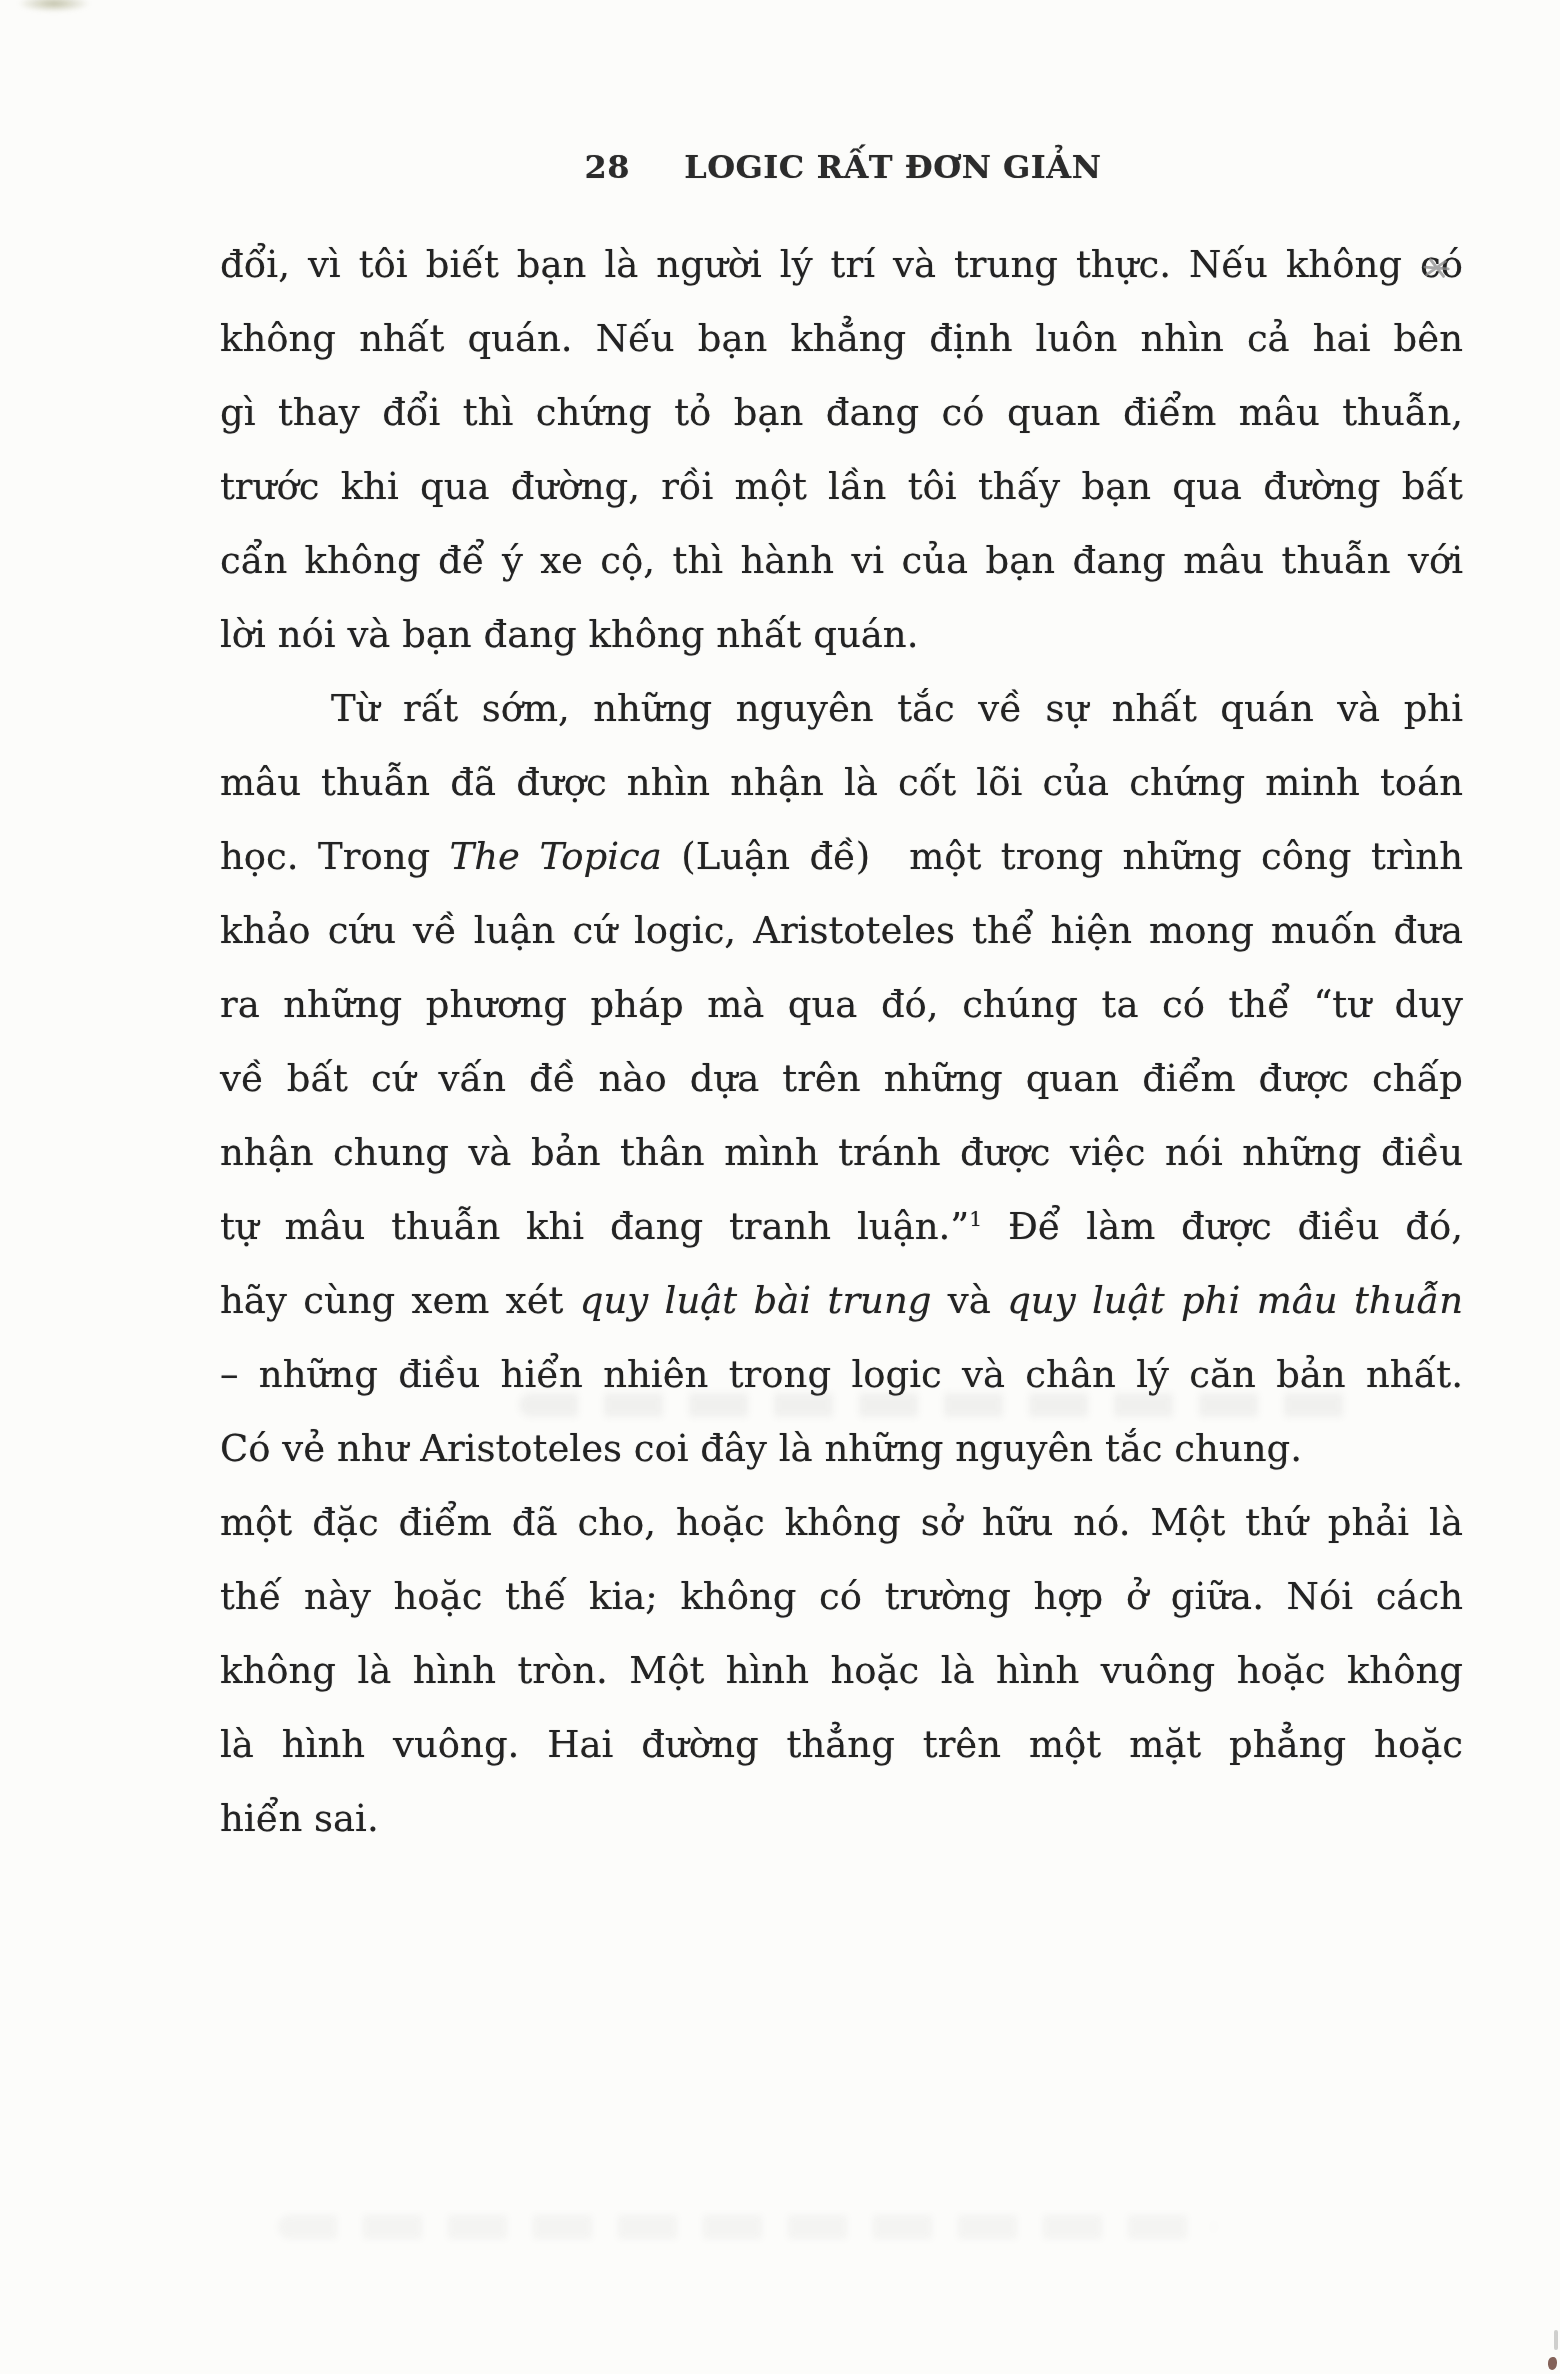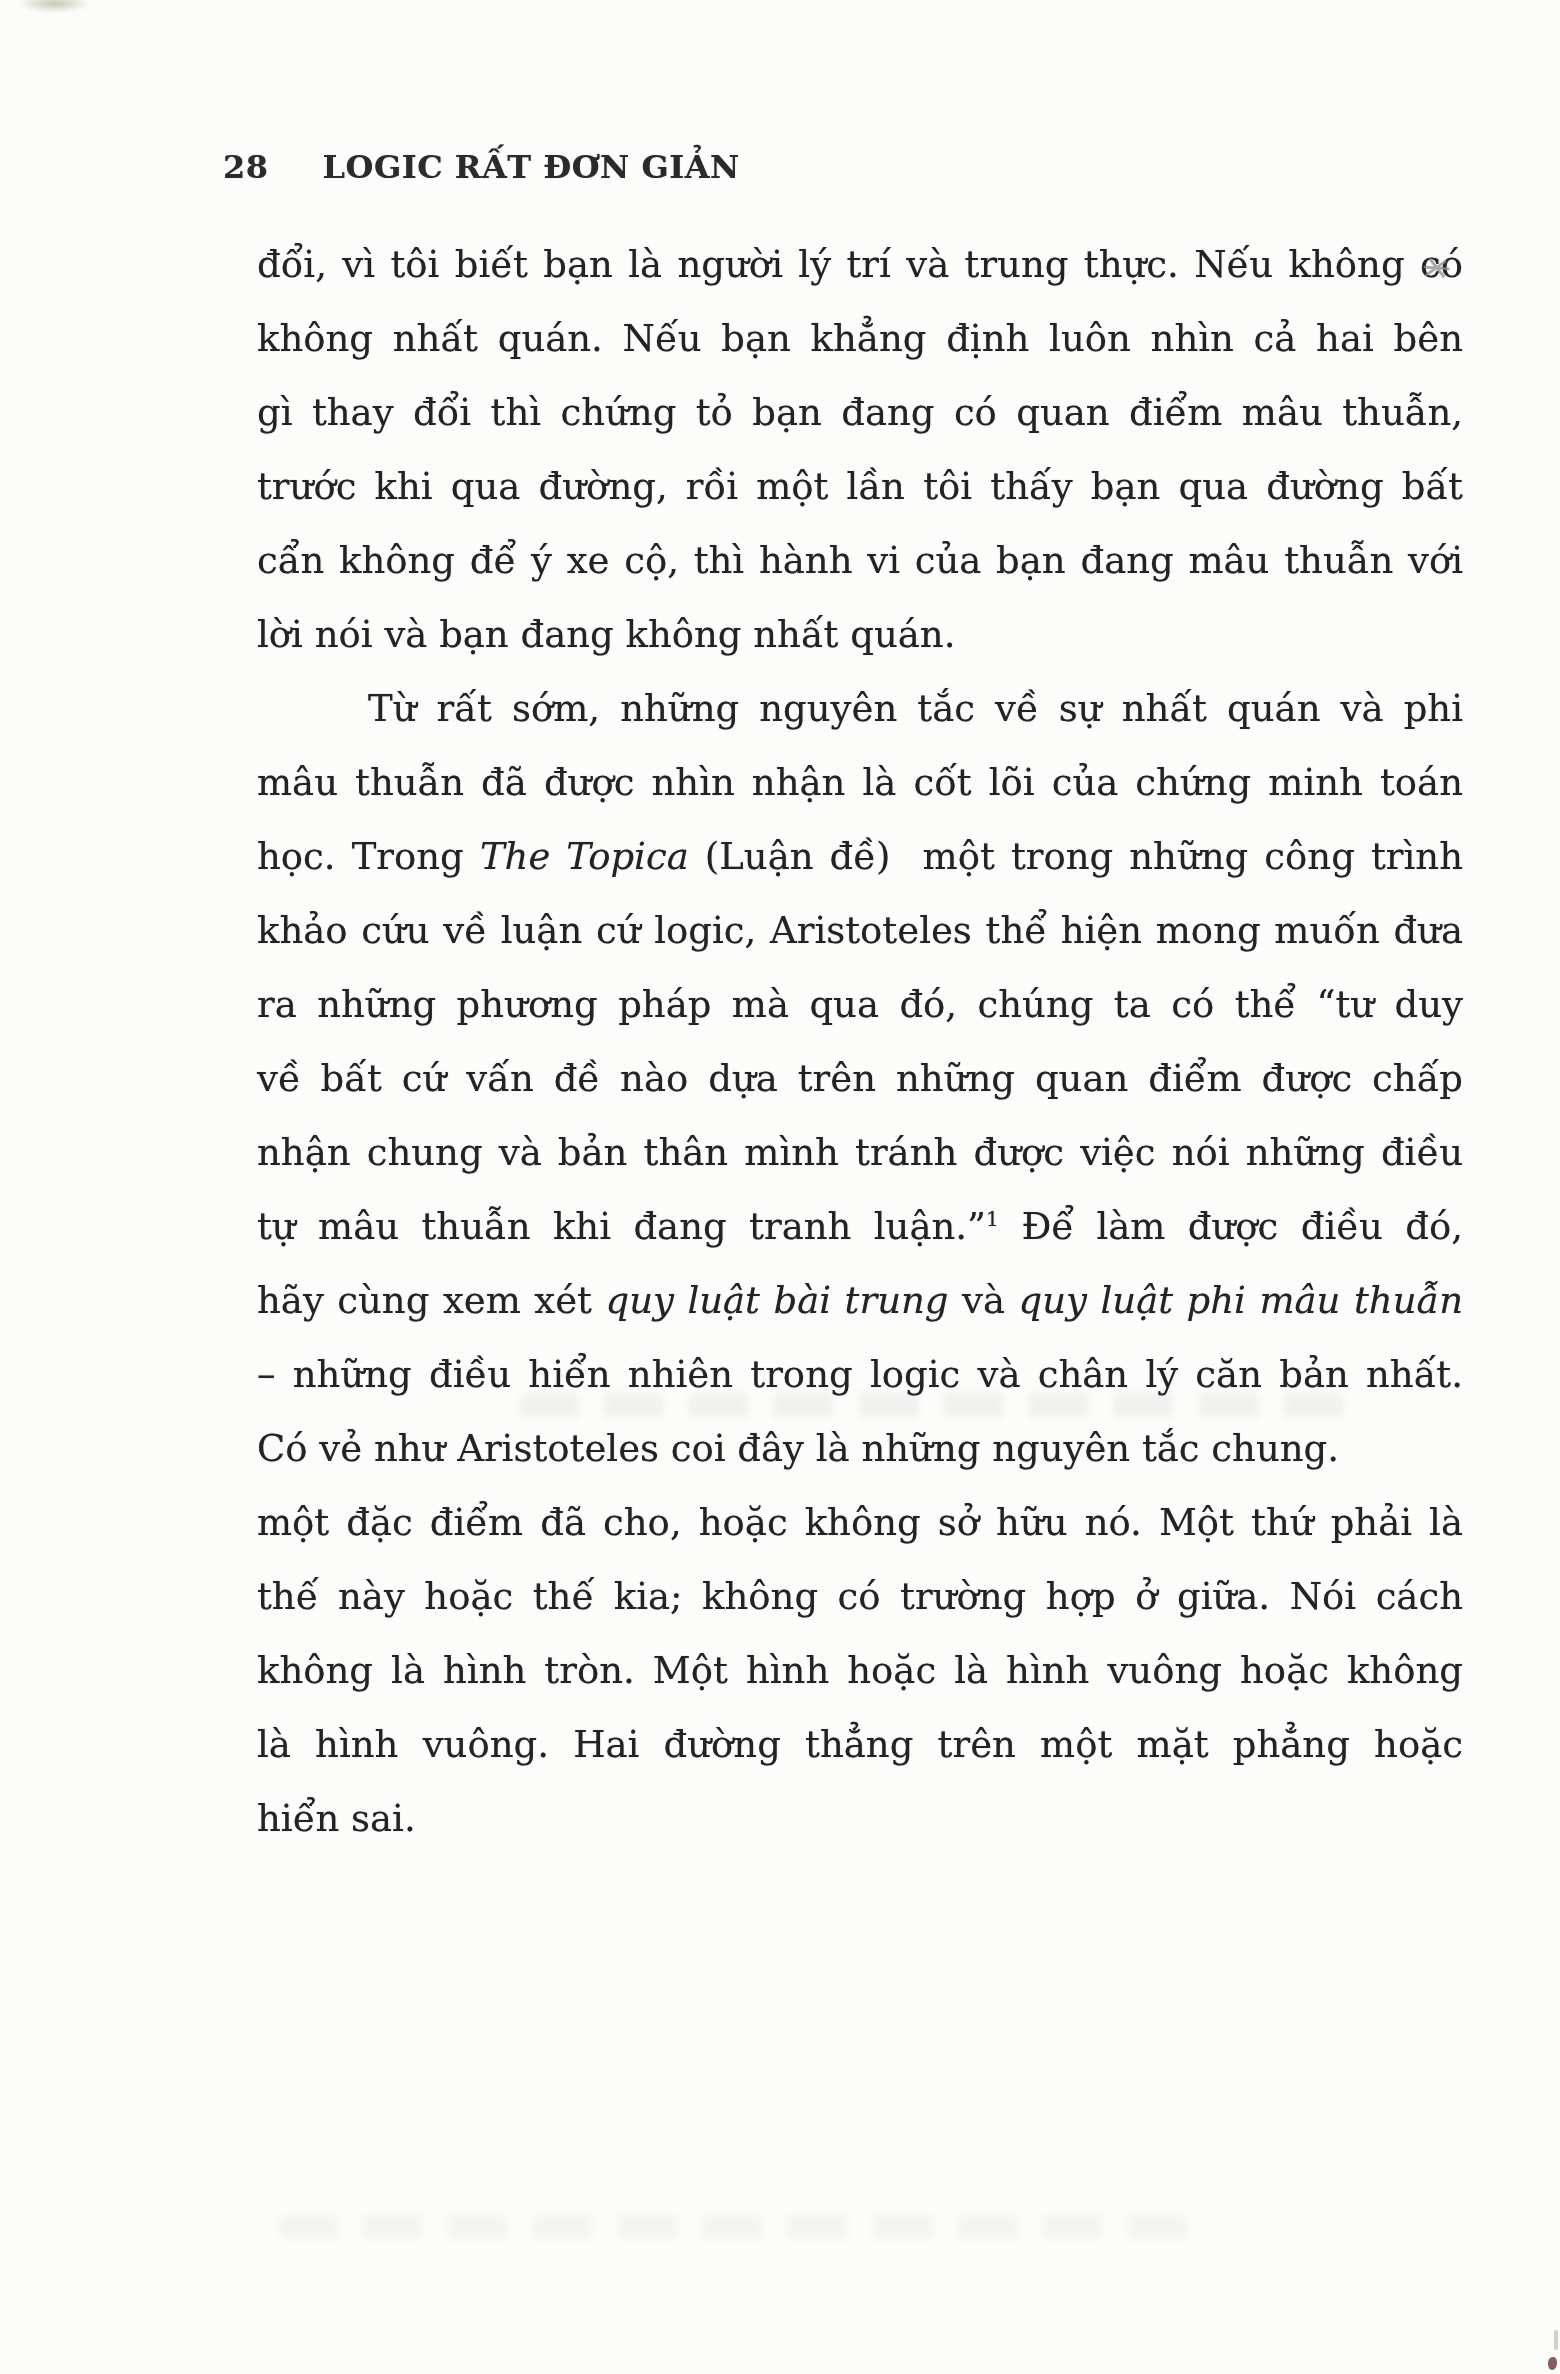--- a/index.html
+++ b/index.html
@@ -16,21 +16,21 @@
   }
 
   
   .header {
     position: absolute;
     left: 223px;
     top: 139px;
     width: 1240px;
     height: 56px;
     line-height: 56px;
-    text-align: left;
+    text-align: center;
     font-weight: bold;
     font-size: 32px;
     letter-spacing: 0.5px;
     color: #2b2b2b;
     text-shadow: 0 0 0.9px rgba(40,40,40,0.45);
   }
   .pagenum { margin-right: 54px; }
 
   
   .bodytext {
@@ -39,21 +39,20 @@
     top: 228px;
     width: 1243px;
     font-size: 37px;
   }
   .line {
     height: 74px;
     line-height: 74px;
     text-align: justify;
     text-align-last: justify;
     text-shadow: 0 0 0.9px rgba(40,40,40,0.5);
-    margin-left: 37px;
   }
   .line.last { text-align-last: left; }
   .line.indent { padding-left: 111px; }
   .it { font-style: italic; }
   sup.fn { font-size: 0.55em; vertical-align: super; line-height: 0; }
 
   
   .smudge-tl {
     position: absolute;
     left: 16.7px; top: -4.6px;

